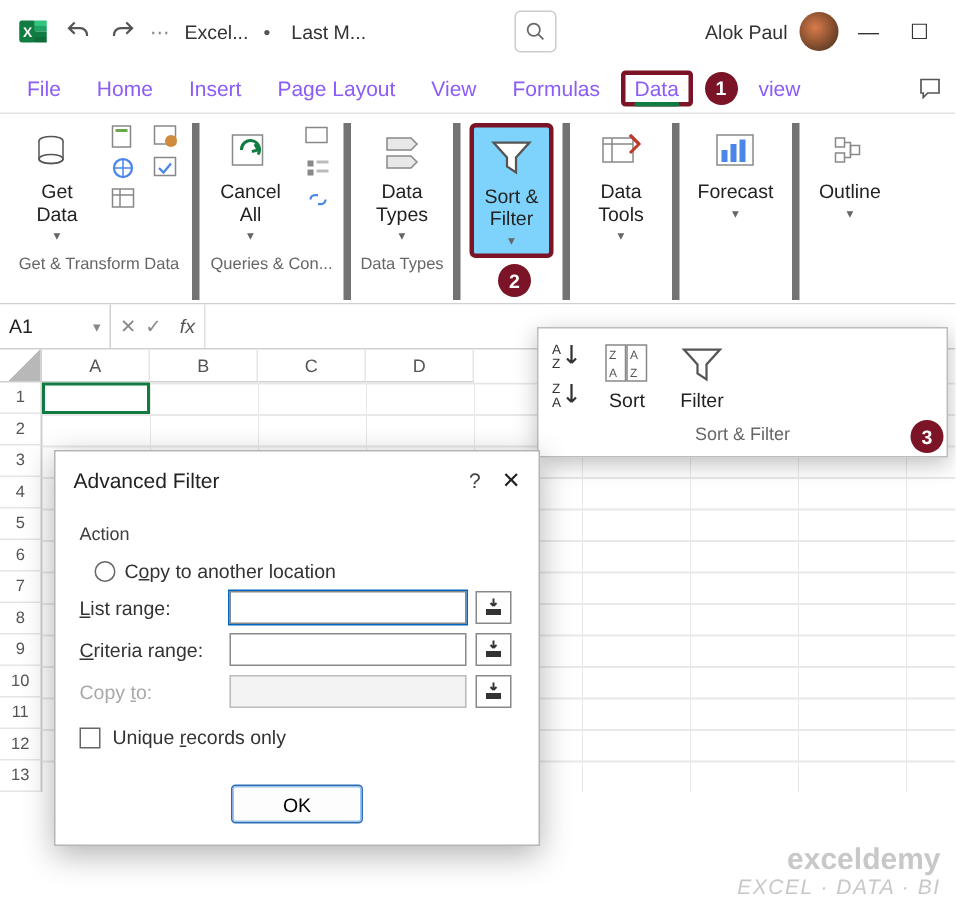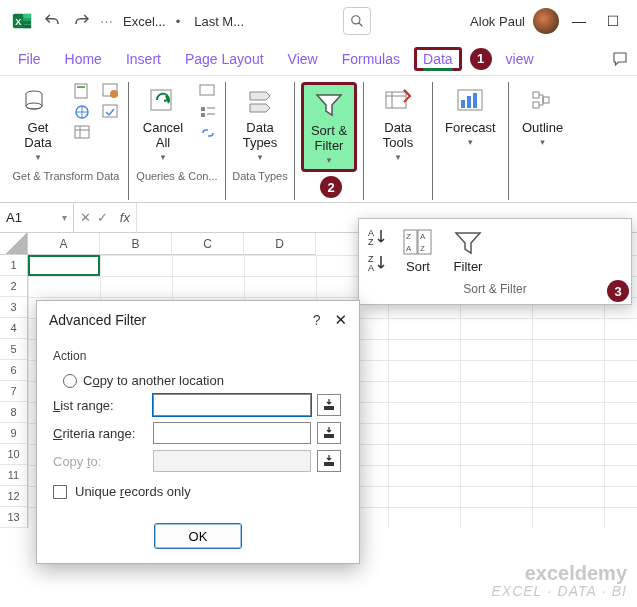--- a/index.html
+++ b/index.html
@@ -14,25 +14,25 @@
 .avatar{width:26px;height:26px;border-radius:50%;background:radial-gradient(circle at 40% 40%,#d97b4a,#5c3a22 80%)}
 .winbtn{width:28px;text-align:center;color:#333;font-size:14px}
 .tabs{display:flex;align-items:center;padding:0 8px;height:34px;gap:4px;border-bottom:1px solid #e3e3e3}
 .tab{padding:4px 10px;font-size:14px;color:#8b5cf6;cursor:pointer}
 .tab.active{position:relative}
 .tab.active::after{content:"";position:absolute;left:6px;right:6px;bottom:-3px;height:3px;background:#107c41;border-radius:2px}
 .tab-data{border:3px solid #7a1426;border-radius:3px;background:#fff;padding:1px 6px}
 .callout{display:inline-flex;width:22px;height:22px;background:#7a1426;color:#fff;border-radius:50%;align-items:center;justify-content:center;font-weight:bold;font-size:13px;margin-left:4px}
 .tabs-right{margin-left:auto;display:flex;gap:10px;color:#555}
 .ribbon{display:flex;border-bottom:1px solid #d0d0d0;padding:6px 4px 2px 4px;background:#fff}
-.rgroup{display:flex;flex-direction:column;align-items:center;border-right:1px solid #737373;padding:0 6px}
+.rgroup{display:flex;flex-direction:column;align-items:center;border-right:5px solid #737373;padding:0 6px}
 .rgroup:last-child{border-right:none}
 .rrow{display:flex;align-items:flex-start;gap:4px}
 .big-btn{display:flex;flex-direction:column;align-items:center;padding:4px 6px;border-radius:4px;min-width:56px;text-align:center;gap:2px;cursor:pointer}
-.big-btn.pressed{background:#86efac;border:3px solid #7a1426;border-radius:4px}
+.big-btn.pressed{background:#7dd3fc;border:3px solid #7a1426;border-radius:4px}
 .icon32{width:32px;height:32px}
 .glabel{font-size:11px;color:#666;margin-top:2px;padding:2px 0}
 .mini-col{display:flex;flex-direction:column;gap:3px;margin-left:2px}
 .mini{width:22px;height:18px;display:flex;align-items:center;justify-content:center}
 .namebox{display:flex;align-items:center;border-bottom:1px solid #d0d0d0;height:30px;background:#fff}
 .nb-cell{width:74px;padding:2px 6px;border-right:1px solid #d0d0d0;display:flex;align-items:center;justify-content:space-between;height:100%}
 .nb-cell .dd{color:#888;font-size:10px}
 .nb-icons{display:flex;gap:6px;padding:0 6px;color:#888}
 .nb-fx{font-style:italic;padding:0 6px;color:#555}
 .sheet{position:relative;display:flex}

